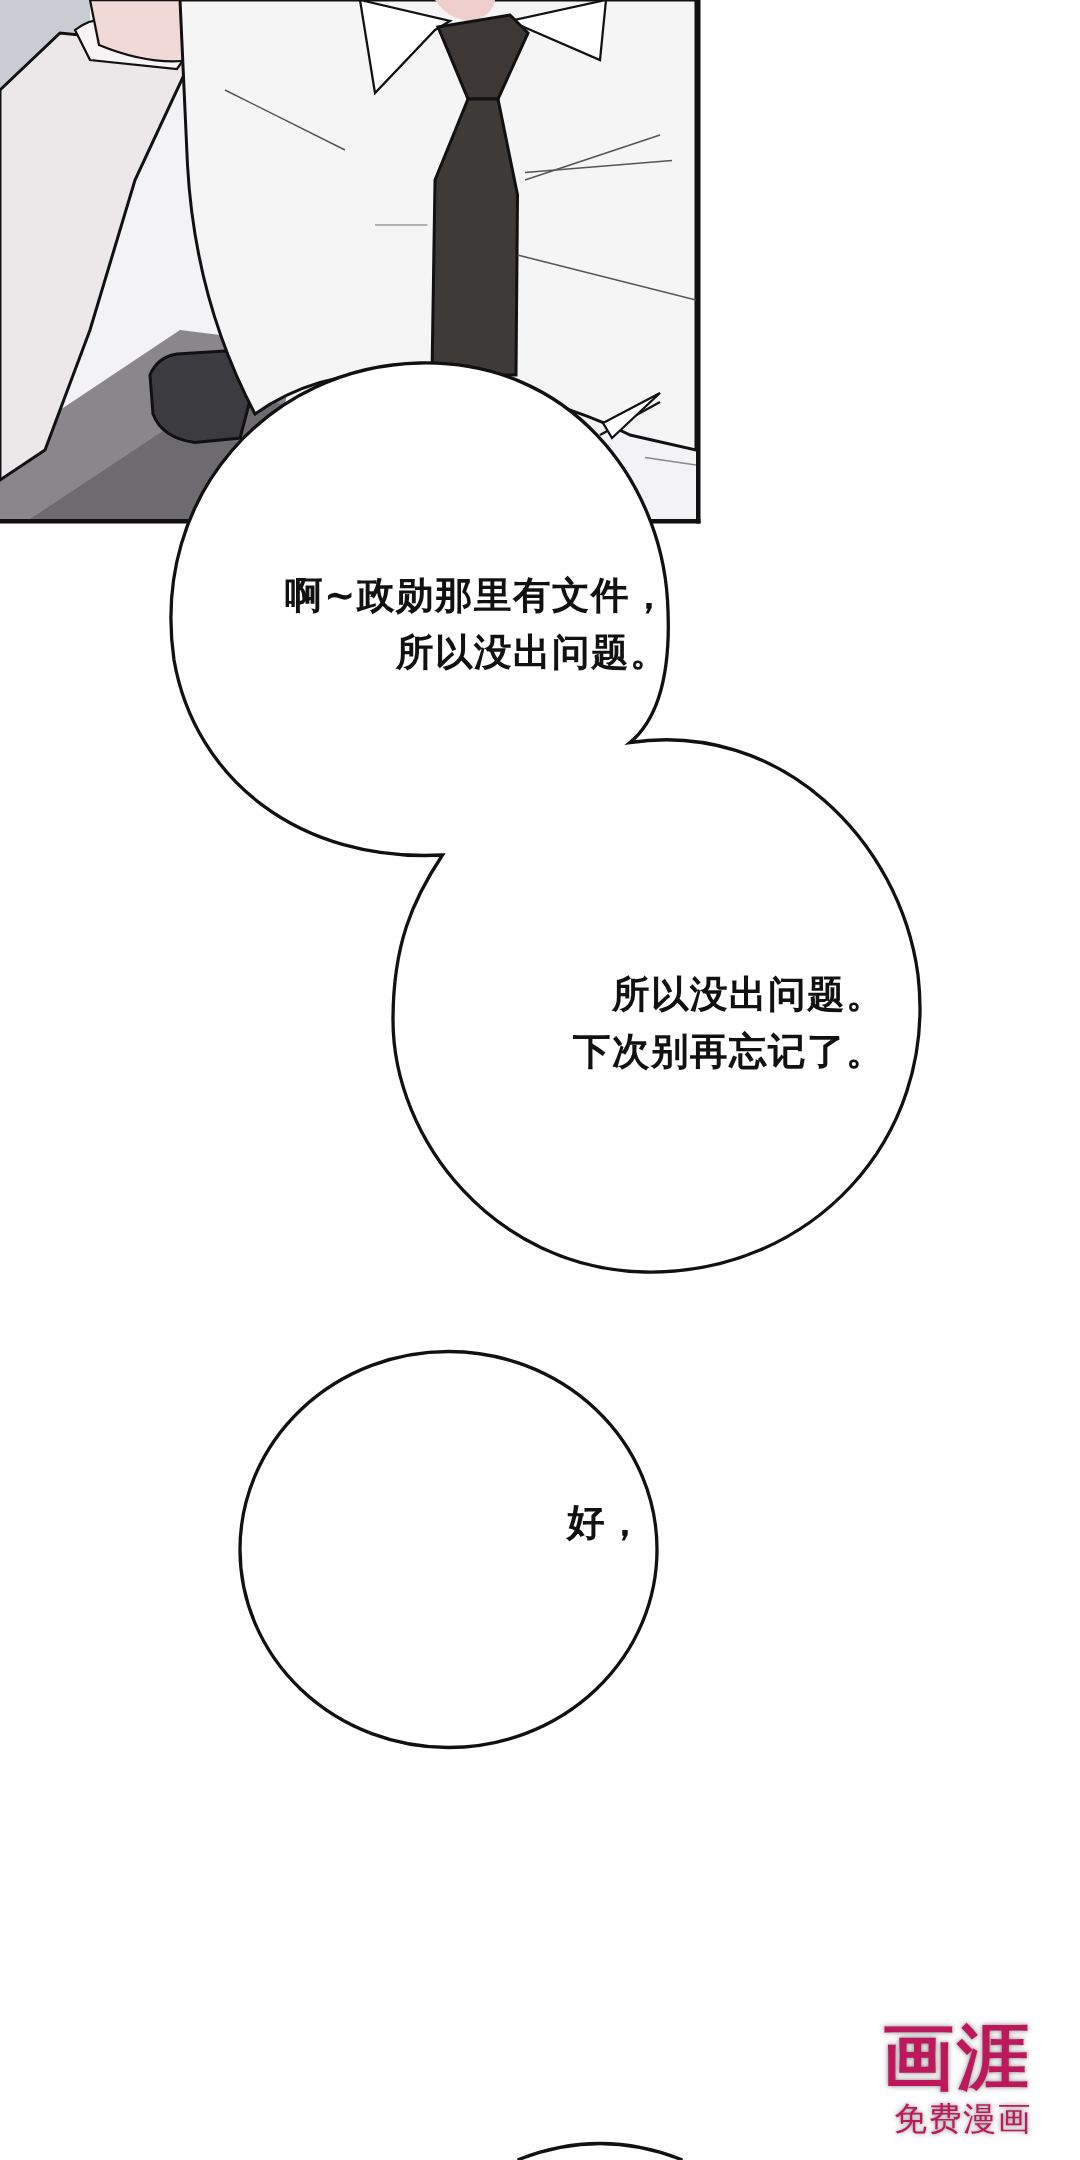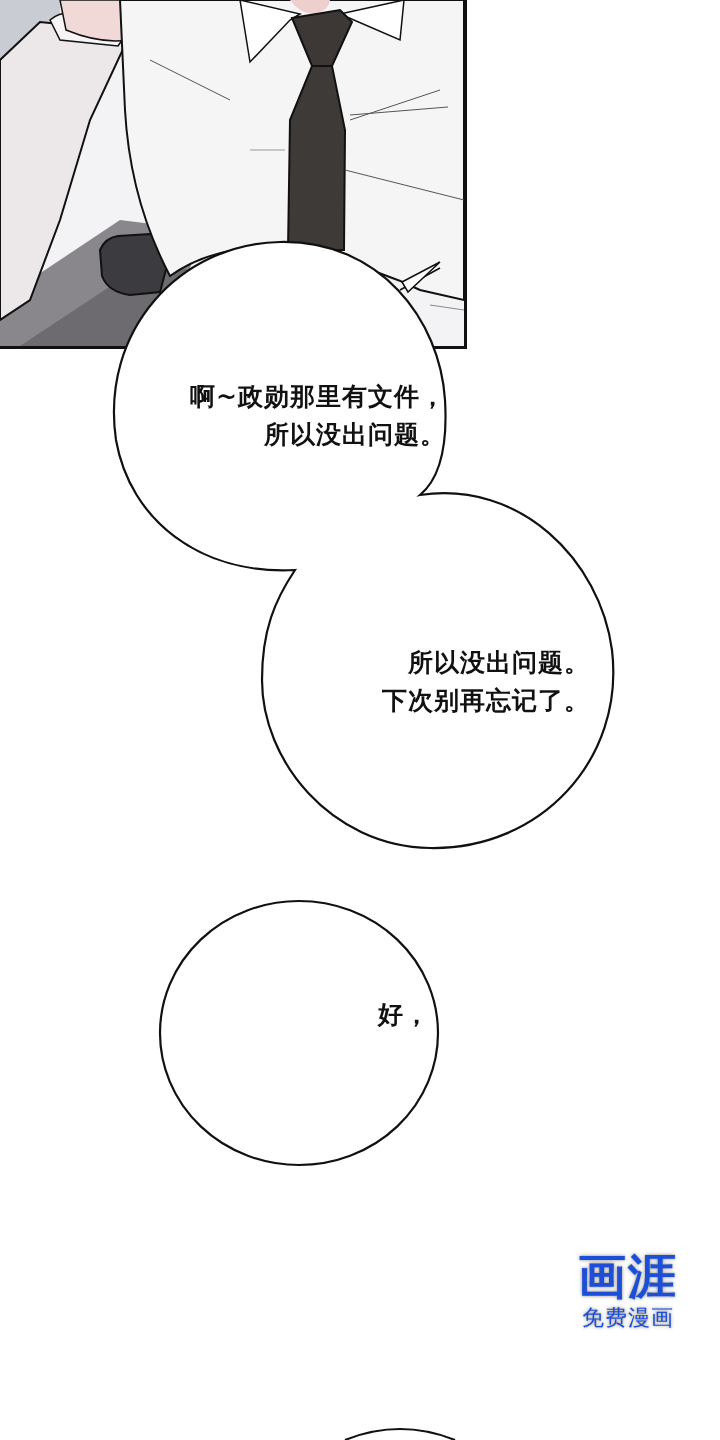--- a/index.html
+++ b/index.html
@@ -13,22 +13,22 @@
     overflow: hidden; background: #f1f0f2;
   }
   .panel svg { position: absolute; left: 0; top: 0; }
   .bubbles { position: absolute; left: 0; top: 0; width: 720px; height: 1440px; }
   .text {
     position: absolute; color: #111; font-weight: bold; font-size: 25px; line-height: 38px;
     text-align: right; white-space: nowrap; letter-spacing: 1px;
   }
   .text div { display: block; }
   .watermark {
-    position: absolute; left: 568px; top: 1248px; width: 120px; text-align: center;
-    color: #1d4ed8; text-shadow: 0 0 4px rgba(0,0,0,0.35), 0 0 2px rgba(0,0,0,0.25);
+    position: absolute; left: 568px; top: 1344px; width: 120px; text-align: right;
+    color: #be185d; text-shadow: 0 0 4px rgba(0,0,0,0.35), 0 0 2px rgba(0,0,0,0.25);
   }
   .wm-logo { font-size: 48px; font-weight: bold; line-height: 56px; letter-spacing: 2px; }
   .wm-sub { font-size: 22px; line-height: 28px; letter-spacing: 1px; }
 </style>
 </head>
 <body>
 
 <div class="panel">
   <svg width="464" height="346" viewBox="0 0 464 346">
 

